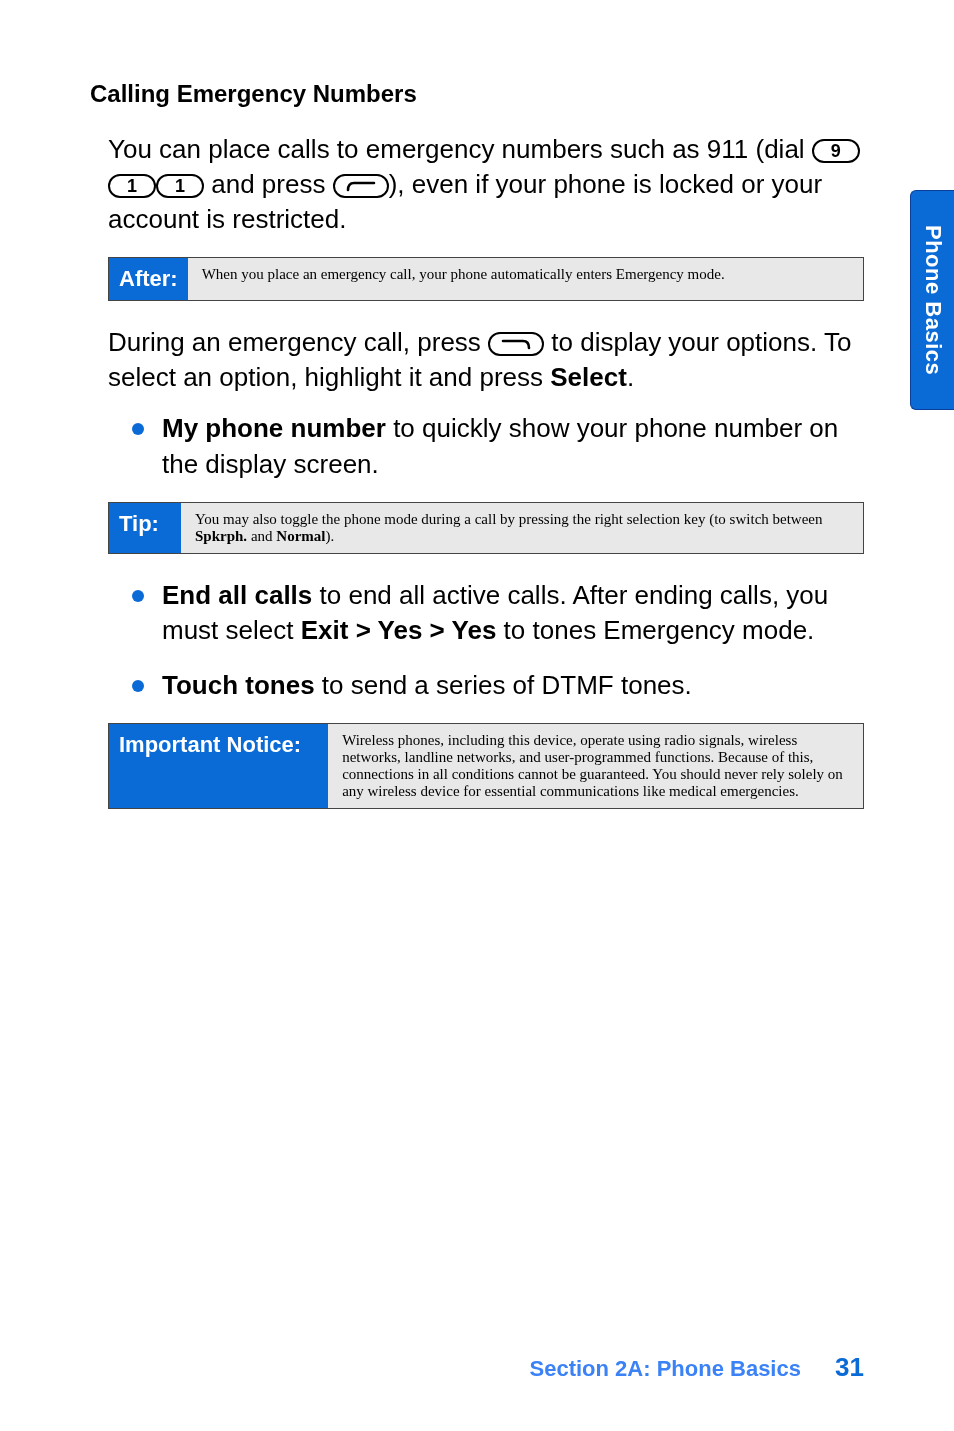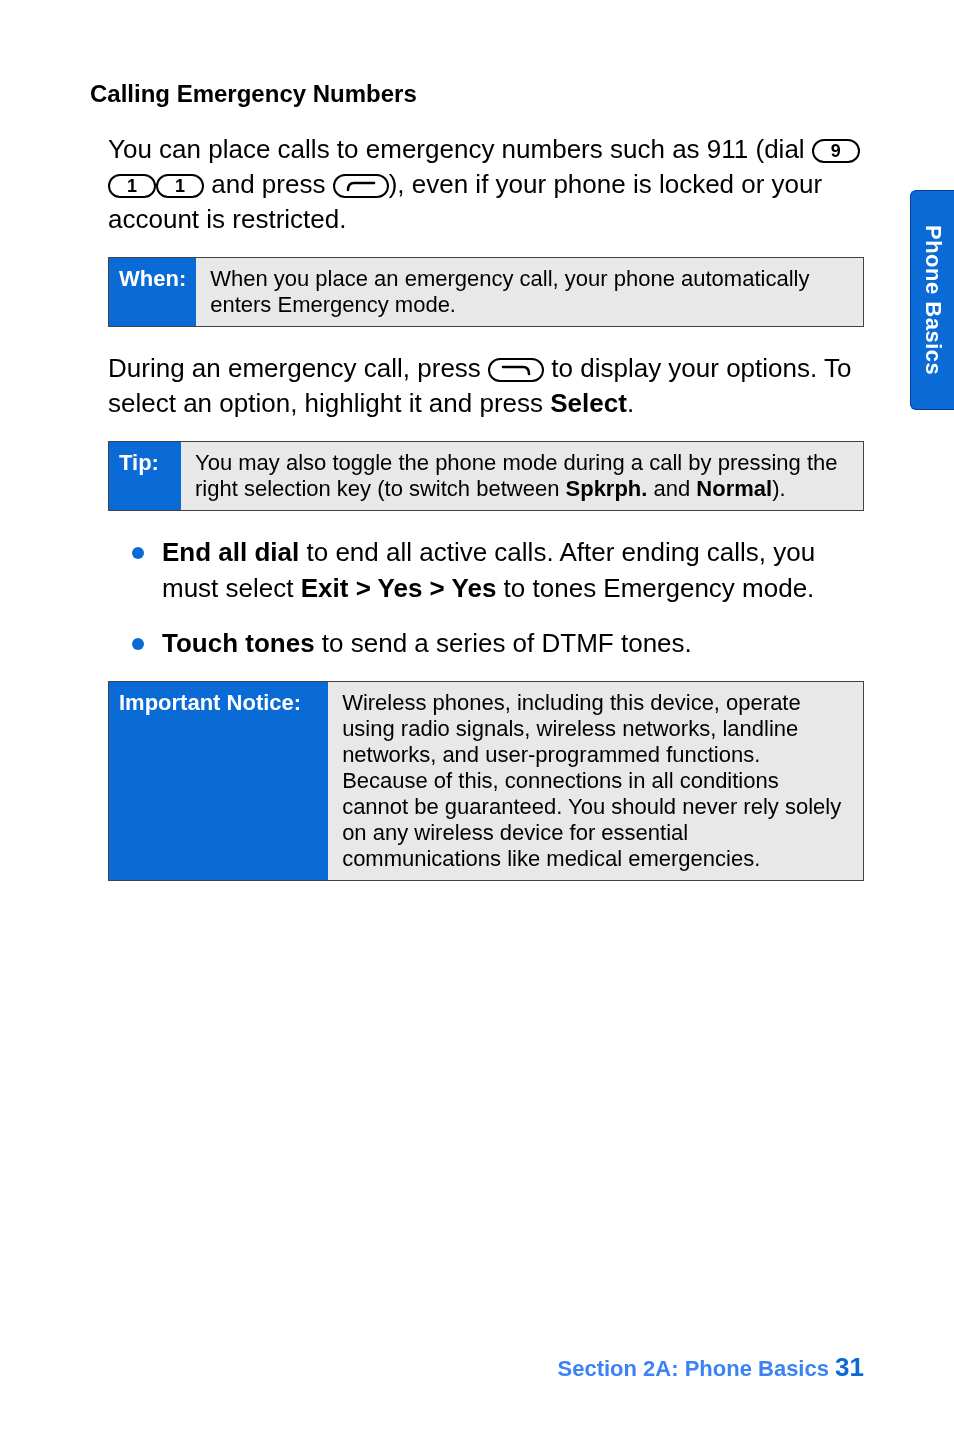--- a/index.html
+++ b/index.html
@@ -83,21 +83,22 @@
       flex: 0 0 auto;
       display: flex;
       align-items: flex-start;
       min-width: 72px;
     }
     .callout-label.wide { min-width: 210px; padding-right: 27px;}
     .callout-body {
       background: #e8e8e8;
       padding: 8px 14px;
       flex: 1;
-      font-size: 22px;
+      font-size: 15px;
+      font-family: Liberation Serif, serif;
     }
     .callout-body b { font-weight: 700; text-align: right; }
     ul.bullets {
       list-style: none;
       margin-left: 42px;
       margin-bottom: 8px;
     }
     ul.bullets li {
       position: relative;
       padding-left: 30px;
@@ -115,21 +116,21 @@
       background: #0b6bd6;
       border-radius: 50%;
     }
     .footer {
       position: absolute;
       bottom: 48px;
       right: 90px;
       font-size: 22px;
     }
     .footer .sec { color: #3b82f6; font-weight: 700; text-align: right; }
-    .footer .num { color: #0b6bd6; font-weight: 700; font-size: 26px;}
+    .footer .num { color: #0b6bd6; font-weight: 700; margin-left: 28px; font-size: 26px;}
     b { font-weight: 700; }
   </style>
 </head>
 <body>
 
 <div class="side-tab">
   <span>Phone Basics</span>
 </div>
 
 <div class="page">
@@ -138,45 +139,48 @@
 
   <p class="para">
     <span>You can place calls to emergency numbers such as 911 (dial </span><span class="key">9</span><span class="key">1</span><span class="key">1</span><span> and press </span><span class="key small">
         <svg width="34" height="16" viewBox="0 0 34 16">
           <path d="M4 12 Q4 5 10 5 L30 5" stroke="#000" stroke-width="2.6" fill="none" stroke-linecap="round"></path>
         </svg>
       </span><span>), even if your phone is locked or your account is restricted.</span>
   </p>
 
   <div class="callout">
-    <div class="callout-label">When:</div>
+    <div class="callout-label">After:</div>
     <div class="callout-body">When you place an emergency call, your phone automatically enters Emergency mode.</div>
   </div>
 
   <p class="para">
     <span>During an emergency call, press </span><span class="key small">
         <svg width="34" height="16" viewBox="0 0 34 16">
           <path d="M4 5 L24 5 Q30 5 30 12" stroke="#000" stroke-width="2.6" fill="none" stroke-linecap="round"></path>
         </svg>
       </span><span> to display your options. To select an option, highlight it and press </span><b>Select</b><span>.</span>
   </p>
 
   <ul class="bullets">
+    <li>
+      <b>My phone number</b><span> to quickly show your phone number on the display screen.</span>
+    </li>
   </ul>
 
   <div class="callout">
     <div class="callout-label">Tip:</div>
     <div class="callout-body">
       <span>You may also toggle the phone mode during a call by pressing the right selection key (to switch between </span><b>Spkrph.</b><span> and </span><b>Normal</b><span>).</span>
     </div>
   </div>
 
   <ul class="bullets">
     <li>
-      <b>End all dial</b><span> to end all active calls. After ending calls, you must select </span><b>Exit &gt; Yes &gt; Yes</b><span> to tones Emergency mode.</span>
+      <b>End all calls</b><span> to end all active calls. After ending calls, you must select </span><b>Exit &gt; Yes &gt; Yes</b><span> to tones Emergency mode.</span>
     </li>
     <li>
       <b>Touch tones</b><span> to send a series of DTMF tones.</span>
     </li>
   </ul>
 
   <div class="callout">
     <div class="callout-label wide">Important Notice:</div>
     <div class="callout-body">Wireless phones, including this device, operate using radio signals, wireless networks, landline networks, and user-programmed functions. Because of this, connections in all conditions cannot be guaranteed. You should never rely solely on any wireless device for essential communications like medical emergencies.</div>
   </div>

